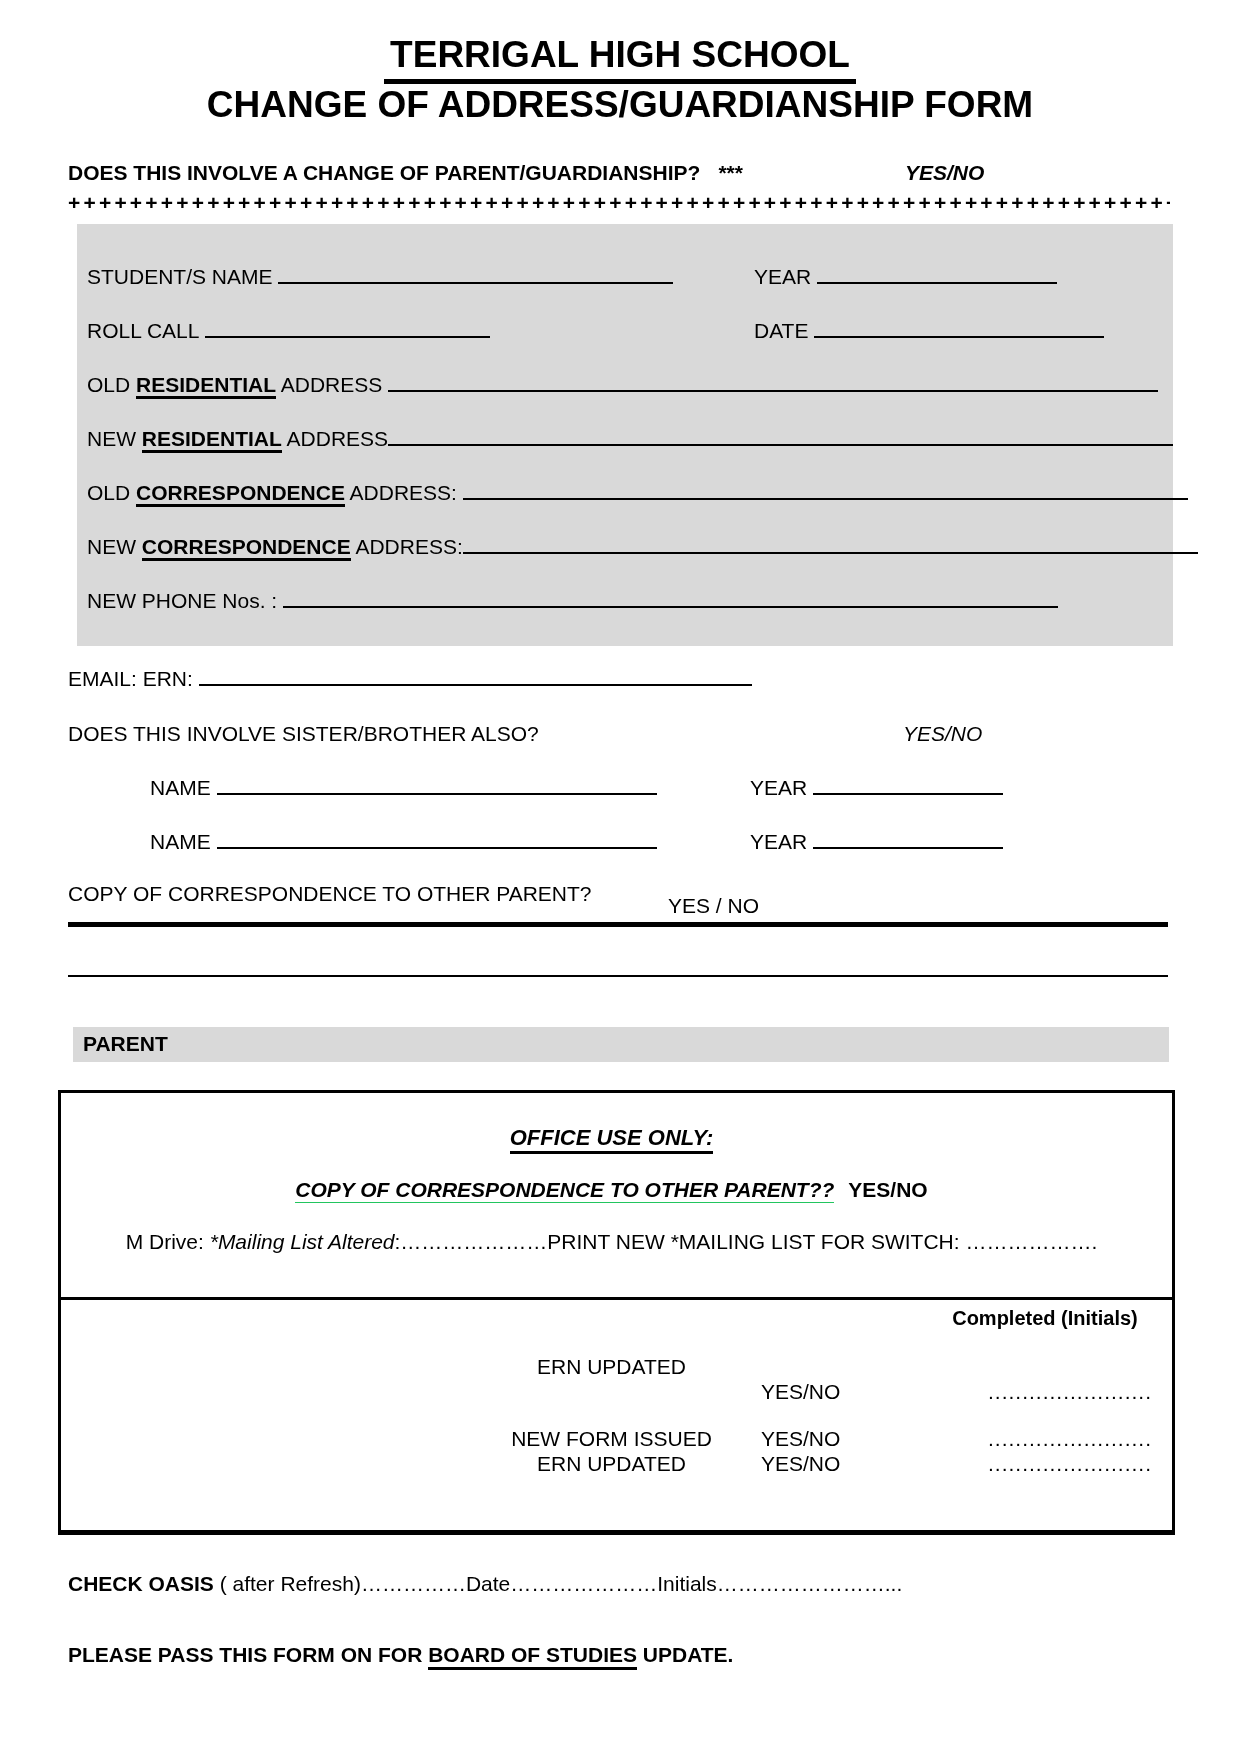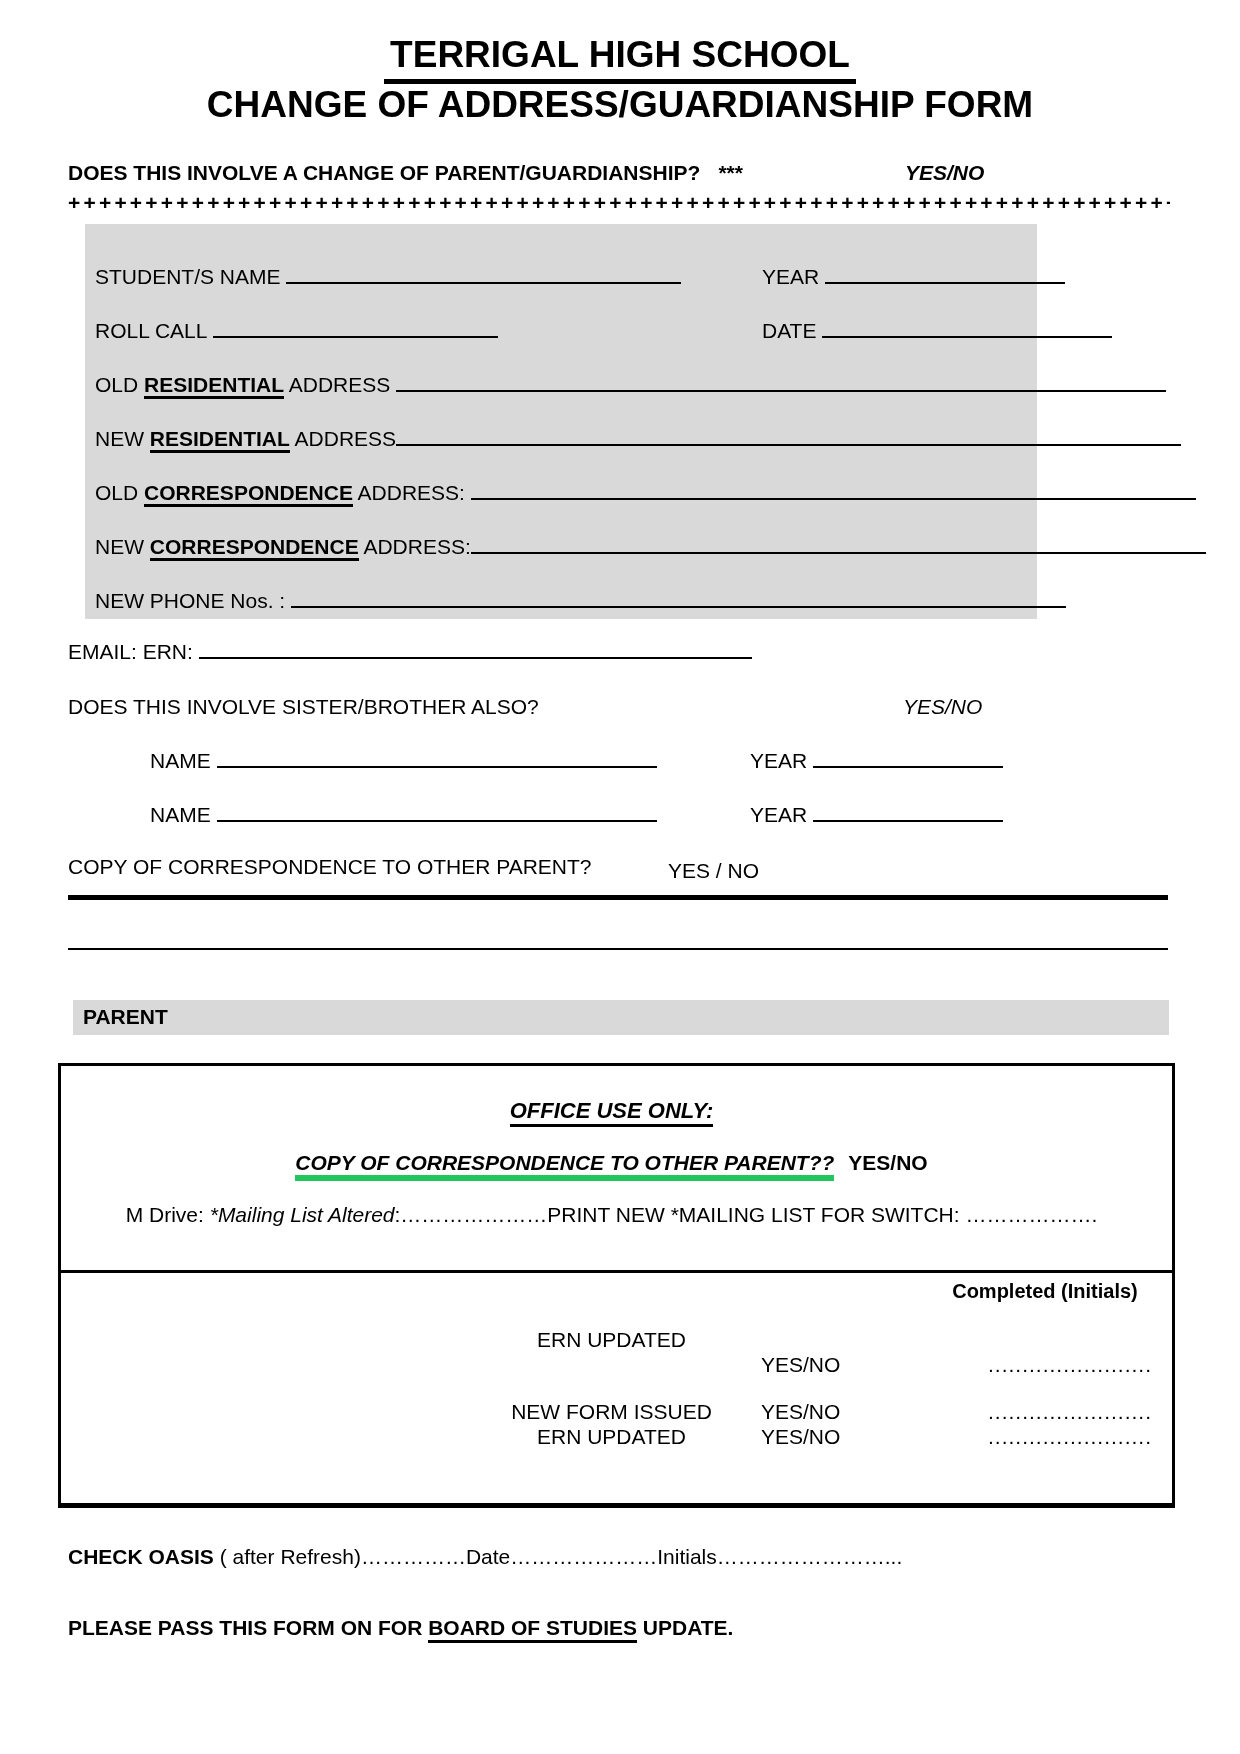--- a/index.html
+++ b/index.html
@@ -11,47 +11,47 @@
   .content{padding:0 0 0 68px;width:1172px;box-sizing:border-box;}
   .titles{padding-top:34px;text-align:center;}
   .title1{font-size:37px;font-weight:700;line-height:1.15;}
   .title1 .ul{border-bottom:5px solid #000;padding:0 6px 2px 6px;display:inline-block;}
   .title2{font-size:37px;font-weight:700;line-height:1.15;}
   .q-row{margin-top:34px;font-size:21px;font-weight:700;position:relative;height:26px;line-height:26px;}
   .stars{margin-left:18px;}
   .q-yesno{position:absolute;left:837px;top:0;font-style:italic;}
   .plus-row{margin-top:4px;font-size:21px;font-weight:700;letter-spacing:3.2px;width:1102px;overflow:hidden;white-space:nowrap;line-height:26px;}
   .gbox{background:#d9d9d9;}
-  .gbox1{margin-left:17px;width:952px;box-sizing:border-box;margin-top:8px;padding:38px 0 6px 10px;}
+  .gbox1{margin-left:9px;width:1096px;box-sizing:border-box;margin-top:8px;padding:38px 0 33px 10px;}
   .frow{position:relative;font-size:21px;line-height:25px;margin-bottom:27px;white-space:nowrap;}
   .frow:last-child{margin-bottom:0;}
   .col2{position:absolute;left:667px;top:0;}
   .fline{display:inline-block;border-bottom:2px solid #000;height:20px;vertical-align:baseline;}
   .embold{font-weight:700;border-bottom:3px solid #000;padding-bottom:0px;}
   .w395{width:395px}.w240{width:240px}.w290{width:290px}.w285{width:285px}
   .w770{width:770px}.w785{width:785px}.w725{width:725px}.w735{width:735px}
   .w775{width:775px}.w553{width:553px}.w440{width:440px}.w190{width:190px}
   .email-row{margin-top:18px;font-size:21px;line-height:25px;}
   .sib-q{margin-top:30px;font-size:21px;line-height:25px;position:relative;}
   .sib-yesno{position:absolute;left:835px;top:0;font-style:italic;}
   .name-row{margin-top:27px;margin-left:82px;font-size:21px;line-height:25px;position:relative;}
   .name-row .col2{left:600px;}
   .copy-row{margin-top:27px;font-size:21px;line-height:25px;position:relative;}
-  .copy-yesno{position:absolute;left:600px;top:4px;}
+  .copy-yesno{position:absolute;left:600px;top:12px;}
   .other-parent{margin-top:2px;font-size:21px;line-height:25px;}
   .thick-hr{margin-top:16px;width:1100px;height:5px;background:#000;}
   .thin-hr{margin-top:48px;width:1100px;height:2px;background:#000;}
   .sigbox{margin-left:5px;width:1096px;box-sizing:border-box;margin-top:50px;padding:5px 10px 6px 10px;font-size:21px;line-height:24px;}
   .sig-b{font-weight:700;}
   .officebox{margin-left:-10px;width:1117px;box-sizing:border-box;margin-top:28px;
     border:3px solid #000;border-bottom:5px solid #000;padding:0 20px 54px 10px;text-align:center;}
   .office-title{margin-top:32px;font-size:22px;font-weight:700;font-style:italic;line-height:26px;}
   .office-title .ul3{border-bottom:3px solid #000;padding-bottom:1px;}
   .office-copy{margin-top:26px;font-size:21px;font-weight:700;line-height:26px;}
-  .office-copy .ital{font-style:italic;border-bottom:6px solid #22c55e;padding-bottom:1px;}
+  .office-copy .ital{font-style:italic;border-bottom:1px solid #22c55e;padding-bottom:1px;}
   .office-copy .yn{margin-left:14px;}
   .mdrive{margin-top:26px;font-size:21px;line-height:26px;white-space:nowrap;}
   .mdrive .ital{font-style:italic;}
   .office-div{margin:42px -20px 0 -10px;border-top:3px solid #000;}
   .completed{margin-top:6px;margin-left:867px;font-size:20px;font-weight:700;line-height:24px;}
   .orow{position:relative;font-size:21px;line-height:25px;}
   .orow .oc2{position:absolute;left:690px;top:0;}
   .orow .oc3{position:absolute;left:917px;top:0;letter-spacing:1px;}
   .mt24{margin-top:24px}.mt22{margin-top:22px}
   .guardian{font-size:21px;font-weight:700;font-style:italic;line-height:25px;}

